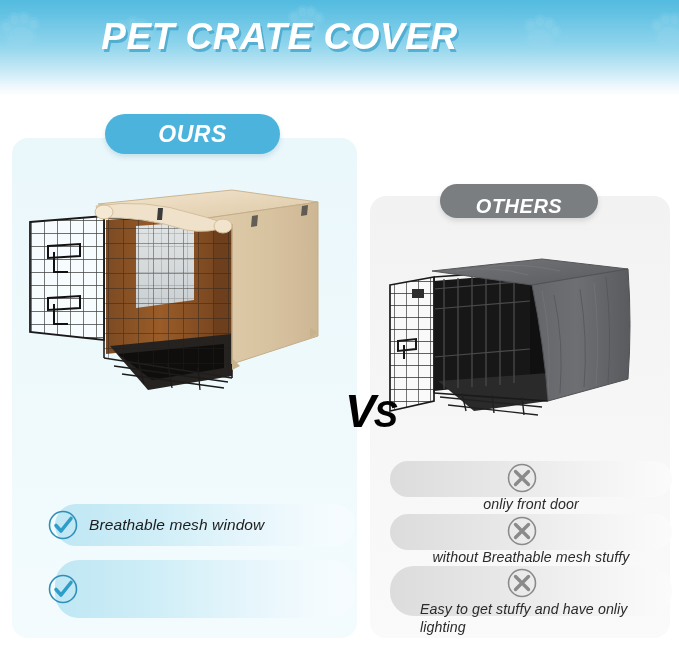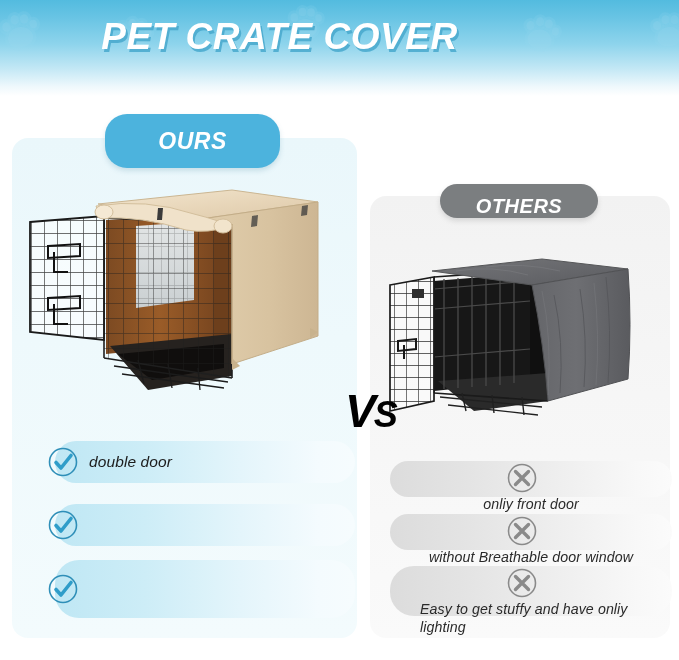--- a/index.html
+++ b/index.html
@@ -51,21 +51,21 @@
   }
 
   
   .badge{
     position:absolute;border-radius:22px;
     color:#fff;font-style:italic;font-weight:bold;
     display:flex;align-items:center;justify-content:center;
     letter-spacing:.5px;
   }
   .badge-ours{
-    left:105px;top:114px;width:175px;height:54px;font-size:23px;
+    left:105px;top:114px;width:175px;height:40px;font-size:23px;
     background:#4cb3dd;
     box-shadow:0 3px 5px rgba(120,170,190,.30);
   }
   .badge-others{
     left:440px;top:184px;width:158px;height:34px;font-size:20px;
     background:#7b7e80;
     box-shadow:0 3px 5px rgba(150,150,150,.30);
     align-items:flex-end;
   }
 
@@ -343,37 +343,29 @@
   </div>
 
   <div class="badge badge-others">
     <span>OTHERS</span>
   </div>
 
   <div class="vs">
     <span class="v">V</span><span class="s">S</span>
   </div>
 
-  <div class="feat feat-ours f-o1">
-    <span class="ico">
-      <svg viewBox="0 0 34 34">
-          <circle cx="17" cy="17" r="13.5" fill="none" stroke="#2f8fb8" stroke-width="1.6"></circle>
-          <path d="M10 17.5 L15 23 L25 10.5" fill="none" stroke="#2f9dc9" stroke-width="3.6" stroke-linecap="round" stroke-linejoin="round"></path>
-        </svg>
-    </span>
-    <span class="feat-txt">double door</span>
-  </div>
 
   <div class="feat feat-ours f-o2">
     <span class="ico">
       <svg viewBox="0 0 34 34">
           <circle cx="17" cy="17" r="13.5" fill="none" stroke="#2f8fb8" stroke-width="1.6"></circle>
           <path d="M10 17.5 L15 23 L25 10.5" fill="none" stroke="#2f9dc9" stroke-width="3.6" stroke-linecap="round" stroke-linejoin="round"></path>
         </svg>
     </span>
+    <span class="feat-txt">Breathable mesh window</span>
   </div>
 
   <div class="feat feat-ours f-o3">
     <span class="ico">
       <svg viewBox="0 0 34 34">
           <circle cx="17" cy="17" r="13.5" fill="none" stroke="#2f8fb8" stroke-width="1.6"></circle>
           <path d="M10 17.5 L15 23 L25 10.5" fill="none" stroke="#2f9dc9" stroke-width="3.6" stroke-linecap="round" stroke-linejoin="round"></path>
         </svg>
     </span>
   </div>
@@ -388,21 +380,21 @@
     <span class="feat-txt">onliy front door</span>
   </div>
 
   <div class="feat feat-others f-x2">
     <span class="ico">
       <svg viewBox="0 0 34 34">
           <circle cx="17" cy="17" r="13.5" fill="none" stroke="#8a8a8a" stroke-width="1.6"></circle>
           <path d="M10.5 10.5 L23.5 23.5 M23.5 10.5 L10.5 23.5" fill="none" stroke="#8a8a8a" stroke-width="3.4" stroke-linecap="round"></path>
         </svg>
     </span>
-    <span class="feat-txt">without Breathable door window</span>
+    <span class="feat-txt">without Breathable mesh stuffy</span>
   </div>
 
   <div class="feat feat-others f-x3">
     <span class="ico">
       <svg viewBox="0 0 34 34">
           <circle cx="17" cy="17" r="13.5" fill="none" stroke="#8a8a8a" stroke-width="1.6"></circle>
           <path d="M10.5 10.5 L23.5 23.5 M23.5 10.5 L10.5 23.5" fill="none" stroke="#8a8a8a" stroke-width="3.4" stroke-linecap="round"></path>
         </svg>
     </span>
     <span class="feat-txt" style="max-width:222px">Easy to get stuffy and have onliy lighting</span>

